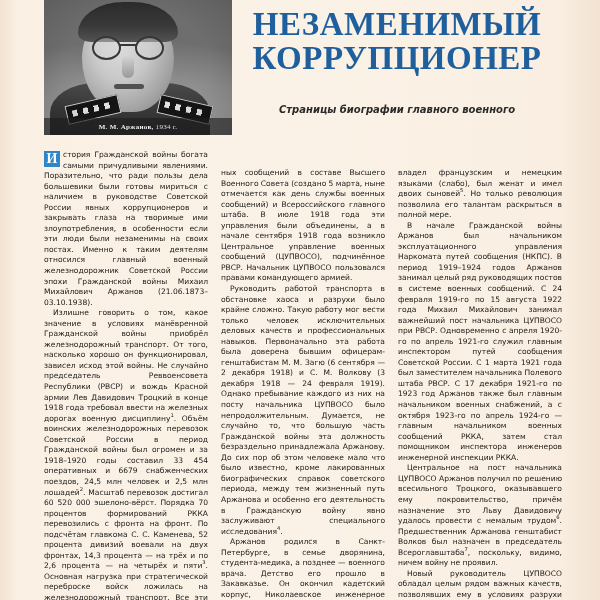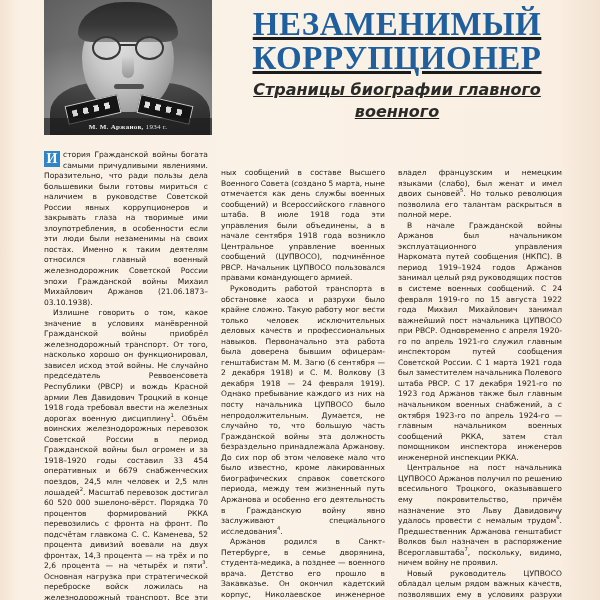--- a/index.html
+++ b/index.html
@@ -30,21 +30,21 @@
     align-items: flex-start;
     padding-top: 0px;
     height: 145px;
   }
   .photo-wrap {
     width: 172px;
     flex: 0 0 172px;
     position: relative;
   }
   .photo {
-    width: 168px;
+    width: 188px;
     height: 135px;
     position: relative;
     overflow: hidden;
     background: #9b9b96;
     filter: grayscale(1);
   }
   
   .photo .bg {
     position: absolute; inset: 0;
     background:
@@ -148,39 +148,38 @@
     font-style: normal;
     font-weight: normal;
     opacity: 0.92;
   }
 
   .title-block {
     flex: 1 1 auto;
     padding-left: 16px;
     padding-top: 8px;
     text-align: center;
-    text-decoration: underline;
   }
   .headline {
     font-family: "Liberation Serif", serif;
     font-weight: bold;
     color: #1f5f9e;
     font-size: 33px;
     line-height: 1.02;
     letter-spacing: 0.5px;
     margin: 0;
     text-transform: uppercase;
   }
   .headline .l2 { display: block; }
   .subtitle {
-    margin: 4px 0 0 0;
+    margin: 28px 0 0 0;
     font-family: "DejaVu Sans", sans-serif;
     font-style: italic;
     font-weight: bold;
-    font-size: 16px;
+    font-size: 10px;
     line-height: 1.38;
     color: #2a2a28;
   }
   .subtitle .l2 { display: block; }
 
   
   .columns {
     display: flex;
     gap: 13px;
     margin-top: 5px;
@@ -279,20 +278,20 @@
 
     <div class="col">
       <p class="cont"><span>ных сообщений в составе Высшего Военного Совета (создано 5 марта, ныне отмечается как день службы военных сообщений) и Всероссийского главного штаба. В июле 1918 года эти управления были объединены, а в начале сентября 1918 года возникло Центральное управление военных сообщений (ЦУПВОСО), подчинённое РВСР. Начальник ЦУПВОСО пользовался правами командующего армией.</span></p>
       <p><span>Руководить работой транспорта в обстановке хаоса и разрухи было крайне сложно. Такую работу мог вести только человек исключительных деловых качеств и профессиональных навыков. Первоначально эта работа была доверена бывшим офицерам-генштабистам М. М. Загю (6 сентября — 2 декабря 1918) и С. М. Волкову (3 декабря 1918 — 24 февраля 1919). Однако пребывание каждого из них на посту начальника ЦУПВОСО было непродолжительным. Думается, не случайно то, что большую часть Гражданской войны эта должность безраздельно принадлежала Аржанову. До сих пор об этом человеке мало что было известно, кроме лакированных биографических справок советского периода, между тем жизненный путь Аржанова и особенно его деятельность в Гражданскую войну явно заслуживают специального исследования</span><sup>4</sup><span>.</span></p>
       <p><span>Аржанов родился в Санкт-Петербурге, в семье дворянина, студента-медика, а позднее — военного врача. Детство его прошло в Закавказье. Он окончил кадетский корпус, Николаевское инженерное училище (1892) и электротехнический офицерский класс (1893). В старой армии дослужился до штабс-капитана запаса. Участвовал в Русско-японской войне с апреля 1904 года до конца войны, был ранен в 1907 и ушёл в отставку, позже част</span></p>
     </div>
 
     <div class="col">
       <p class="cont"><span>владел французским и немецким языками (слабо), был женат и имел двоих сыновей</span><sup>5</sup><span>. Но только революция позволила его талантам раскрыться в полной мере.</span></p>
       <p><span>В начале Гражданской войны Аржанов был начальником эксплуатационного управления Наркомата путей сообщения (НКПС). В период 1919–1924 годов Аржанов занимал целый ряд руководящих постов в системе военных сообщений. С 24 февраля 1919-го по 15 августа 1922 года Михаил Михайлович занимал важнейший пост начальника ЦУПВОСО при РВСР. Одновременно с апреля 1920-го по апрель 1921-го служил главным инспектором путей сообщения Советской России. С 1 марта 1921 года был заместителем начальника Полевого штаба РВСР. С 17 декабря 1921-го по 1923 год Аржанов также был главным начальником военных снабжений, а с октября 1923-го по апрель 1924-го — главным начальником военных сообщений РККА, затем стал помощником инспектора инженеров инженерной инспекции РККА.</span></p>
-      <p><span>Центральное на пост начальника ЦУПВОСО Аржанов получил по решению всесильного Троцкого, оказывавшего ему покровительство, причём назначение это Льву Давидовичу удалось провести с немалым трудом</span><sup>6</sup><span>. Предшественник Аржанова генштабист Волков был назначен в распоряжение Всероглавштаба</span><sup>7</sup><span>, поскольку, видимо, ничем войну не проявил.</span></p>
+      <p><span>Центральное на пост начальника ЦУПВОСО Аржанов получил по решению всесильного Троцкого, оказывавшего ему покровительство, причём назначение это Льву Давидовичу удалось провести с немалым трудом</span><sup>6</sup><span>. Предшественник Аржанова генштабист Волков был назначен в председатель Всероглавштаба</span><sup>7</sup><span>, поскольку, видимо, ничем войну не проявил.</span></p>
       <p><span>Новый руководитель ЦУПВОСО обладал целым рядом важных качеств, позволявших ему в условиях разрухи всё же организовывать железнодорожные перевозки. Кроме того, он имел 25-летний опыт службы на железных дорогах</span></p>
 
     </div>
 
   </div>
 
 </div>
 
 </body></html>

